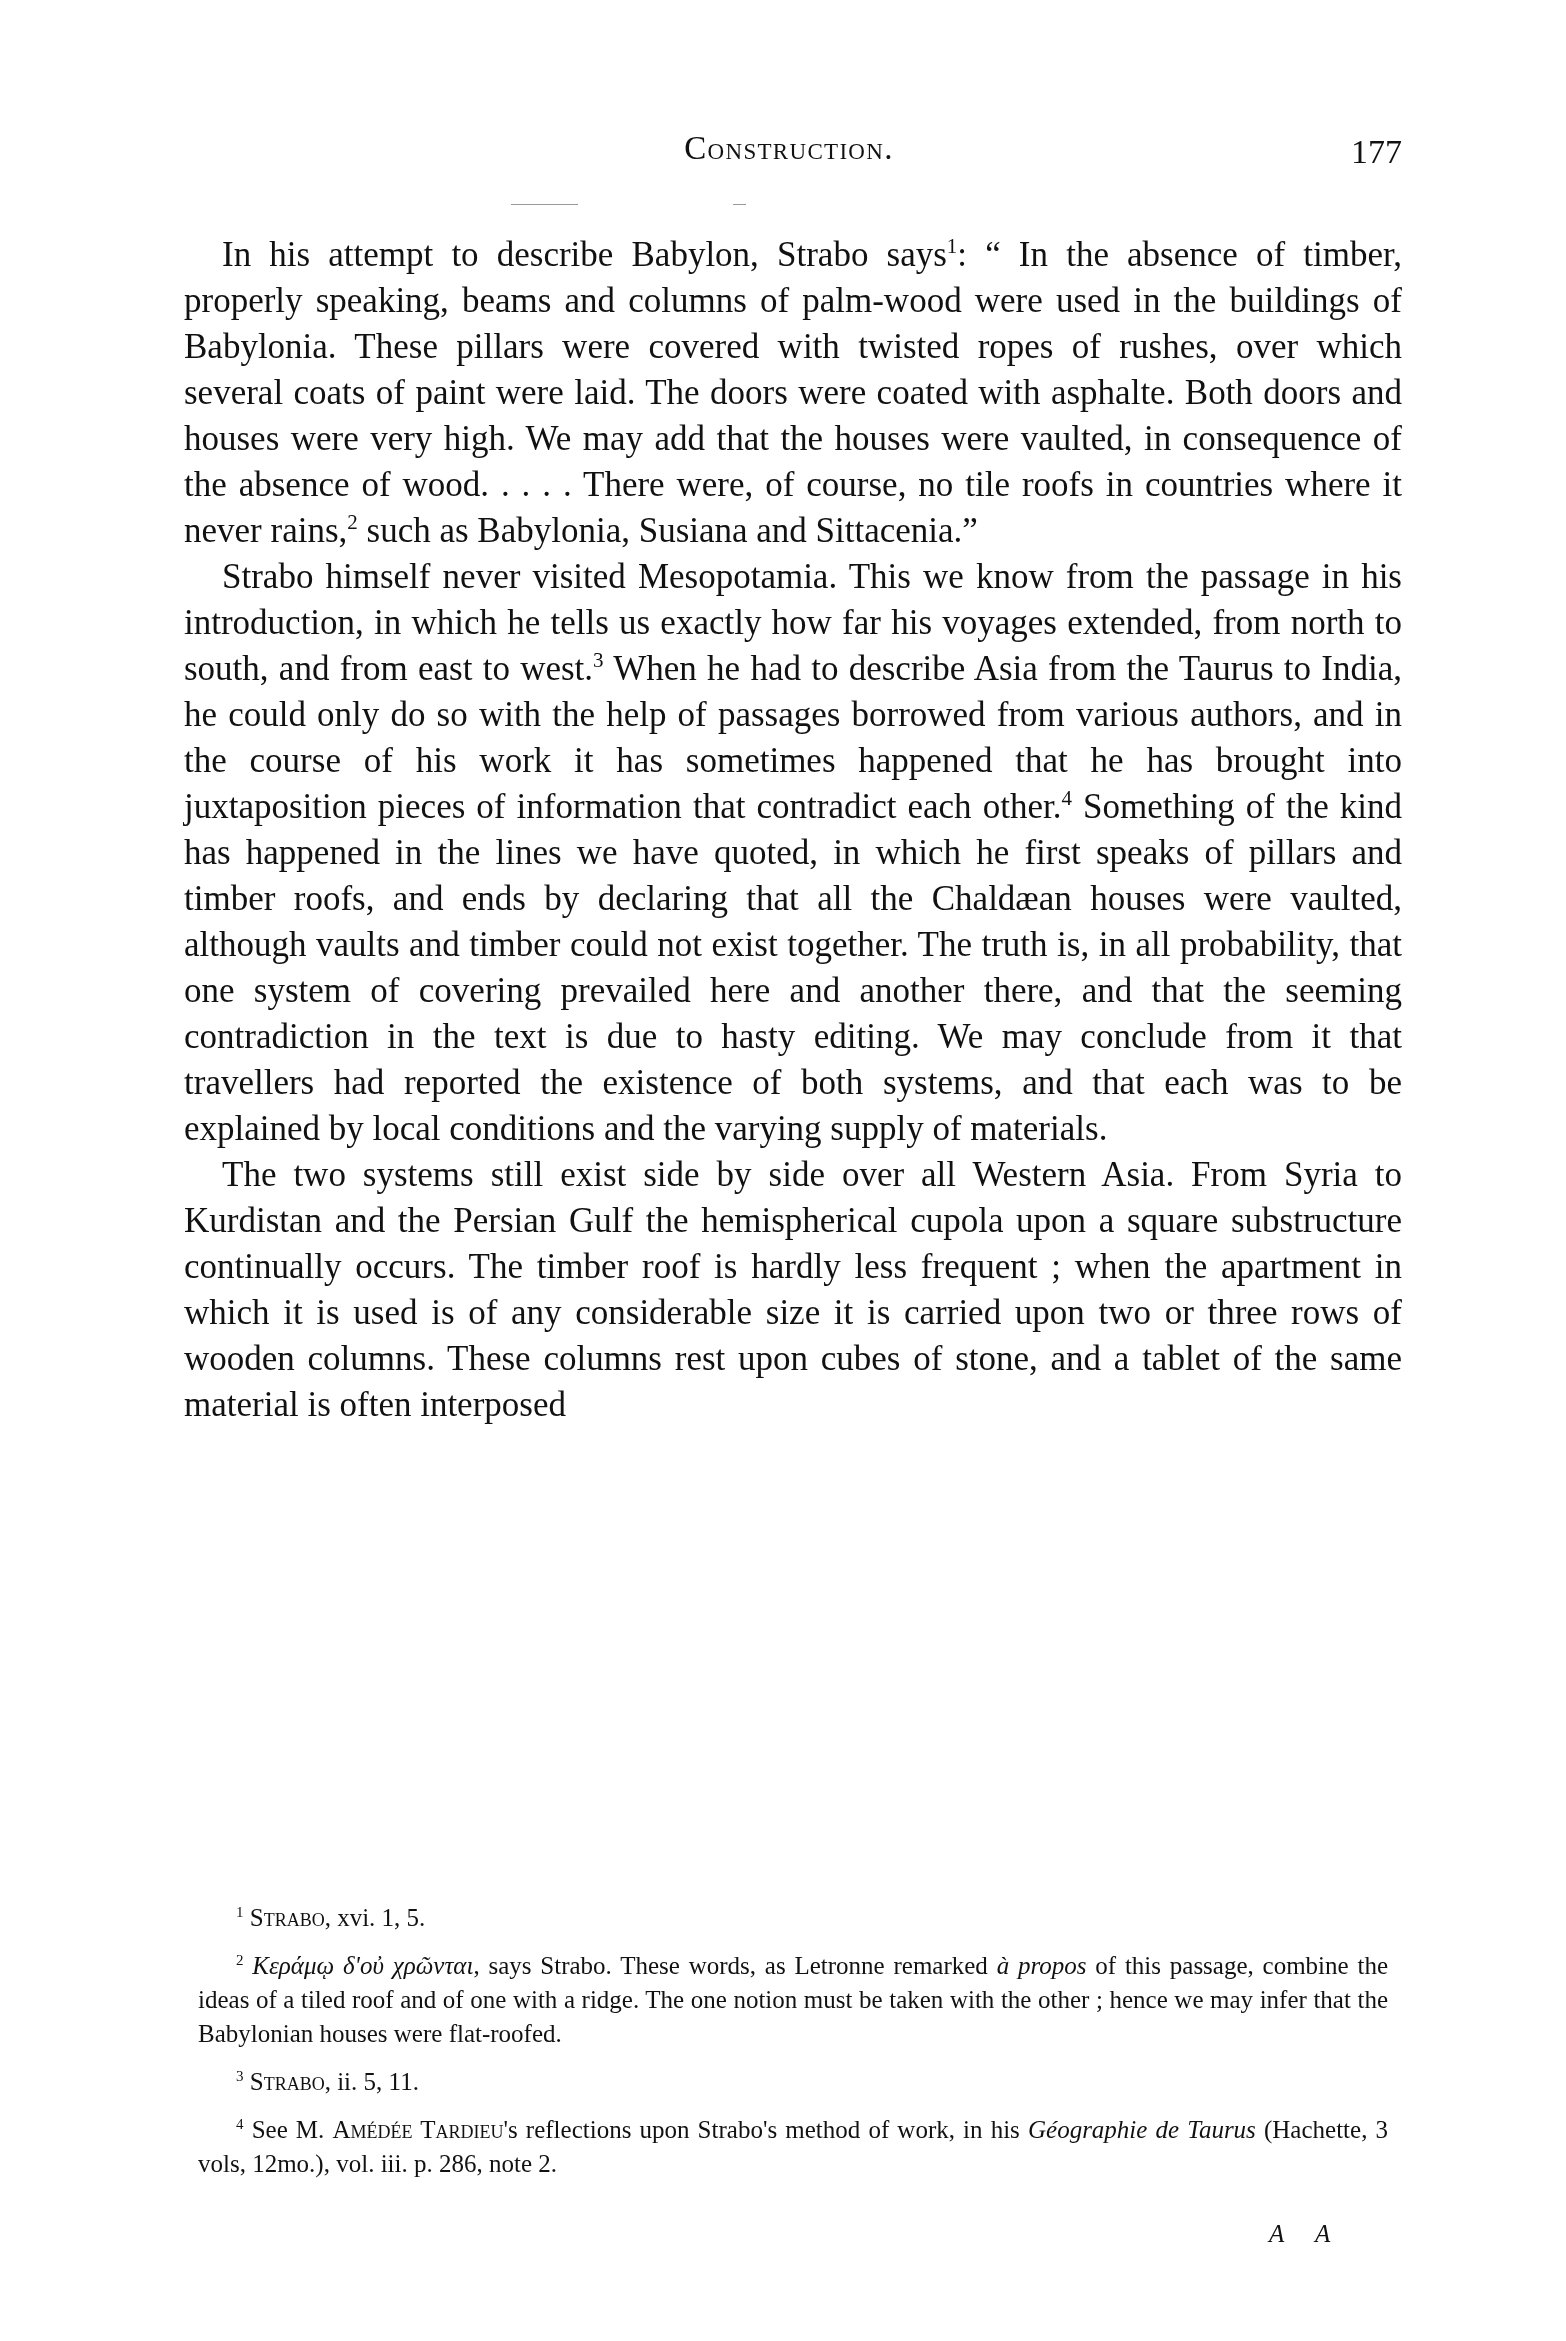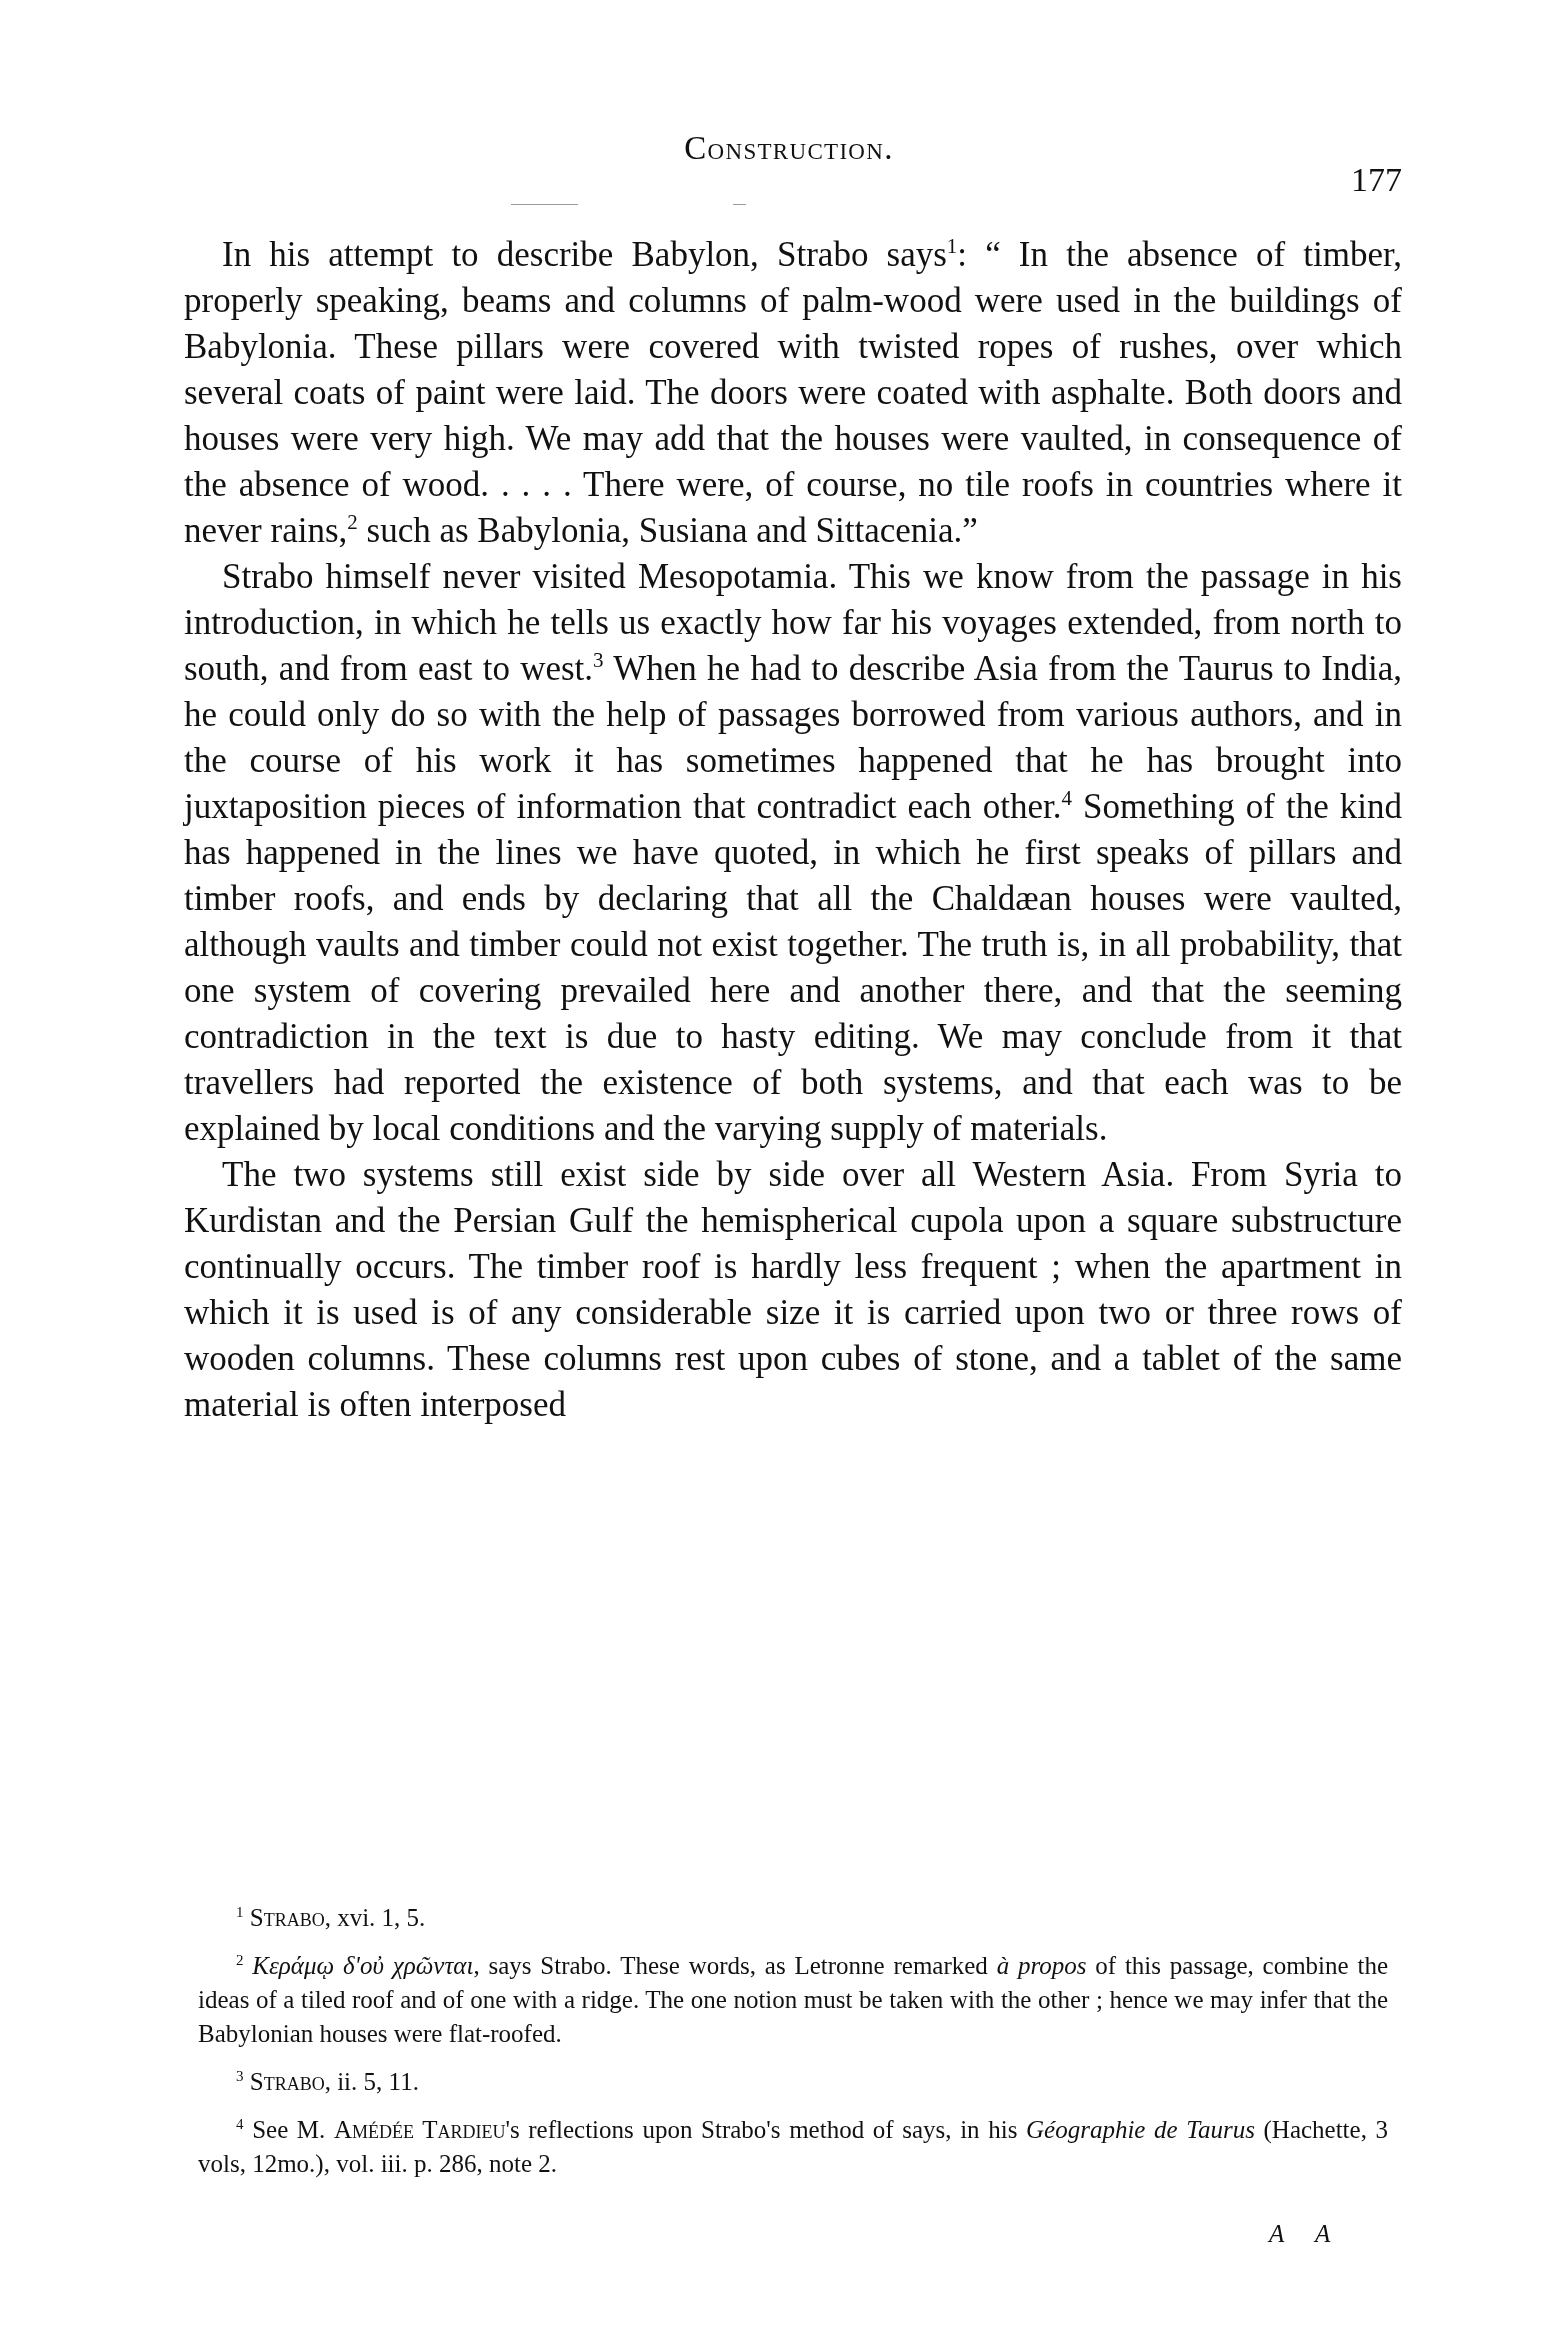--- a/index.html
+++ b/index.html
@@ -1,19 +1,19 @@
 <!DOCTYPE html>
 <html style="font-size:10px"><head>
 <meta charset="utf-8">
 <style>
   html, body { margin:0; padding:0; background:#ffffff; }
   body { width:1567px; height:2342px; position:relative; overflow:hidden; color:#111; font-family:"Liberation Serif","DejaVu Serif",serif; }
   .header { position:absolute; top:130px; left:184px; width:1218px; height:44px; }
   .running-title { position:absolute; left:0; right:8px; text-align:center; font-size:33px; font-variant:small-caps; letter-spacing:1.3px; top:0; }
-  .page-number { position:absolute; right:0; top:2.5px; font-size:34px;margin-top:28px; }
+  .page-number { position:absolute; right:0; top:2.5px; font-size:34px; }
   .rule { position:absolute; top:204px; height:1.3px; background:#999; }
   .body-text { position:absolute; top:232px; left:184px; width:1218px; font-size:35px; line-height:46px; text-align:justify; }
   .body-text p { margin:0; text-indent:38px; }
   .footnotes { position:absolute; top:1887px; left:184px; width:1218px; font-size:25px; line-height:34px; text-align:justify; }
   .footnotes p { margin:14px; text-indent:38px; }
   .sc { font-variant:small-caps; }
   sup { font-size:60%; vertical-align:super; line-height:0; }
   .signature { position:absolute; top:2220px; left:1269px; font-size:25px; letter-spacing:12.7px;font-style:italic; }
 </style>
 </head>
@@ -29,17 +29,17 @@
 <div class="body-text" id="body-text">
     <p><span>In his attempt to describe Babylon, Strabo says</span><sup>1</sup><span>: “ In the absence of timber, properly speaking, beams and columns of palm-wood were used in the buildings of Babylonia. These pillars were covered with twisted ropes of rushes, over which several coats of paint were laid. The doors were coated with asphalte. Both doors and houses were very high. We may add that the houses were vaulted, in consequence of the absence of wood. . . . . There were, of course, no tile roofs in countries where it never rains,</span><sup>2</sup><span> such as Babylonia, Susiana and Sittacenia.”</span></p>
     <p><span>Strabo himself never visited Mesopotamia. This we know from the passage in his introduction, in which he tells us exactly how far his voyages extended, from north to south, and from east to west.</span><sup>3</sup><span> When he had to describe Asia from the Taurus to India, he could only do so with the help of passages borrowed from various authors, and in the course of his work it has sometimes happened that he has brought into juxtaposition pieces of information that contradict each other.</span><sup>4</sup><span> Something of the kind has happened in the lines we have quoted, in which he first speaks of pillars and timber roofs, and ends by declaring that all the Chaldæan houses were vaulted, although vaults and timber could not exist together. The truth is, in all probability, that one system of covering prevailed here and another there, and that the seeming contradiction in the text is due to hasty editing. We may conclude from it that travellers had reported the existence of both systems, and that each was to be explained by local conditions and the varying supply of materials.</span></p>
     <p><span>The two systems still exist side by side over all Western Asia. From Syria to Kurdistan and the Persian Gulf the hemispherical cupola upon a square substructure continually occurs. The timber roof is hardly less frequent ; when the apartment in which it is used is of any considerable size it is carried upon two or three rows of wooden columns. These columns rest upon cubes of stone, and a tablet of the same material is often interposed</span></p>
   </div>
 
 <div class="footnotes" id="footnotes">
     <p><sup>1</sup> <span class="sc">Strabo</span><span>, xvi. 1, 5.</span></p>
     <p><sup>2</sup> <i>Κεράμῳ δ'οὐ χρῶνται</i><span>, says Strabo. These words, as Letronne remarked </span><i>à propos</i><span> of this passage, combine the ideas of a tiled roof and of one with a ridge. The one notion must be taken with the other ; hence we may infer that the Babylonian houses were flat-roofed.</span></p>
     <p><sup>3</sup> <span class="sc">Strabo</span><span>, ii. 5, 11.</span></p>
-    <p><sup>4</sup> <span>See M. </span><span class="sc">Amédée Tardieu</span><span>'s reflections upon Strabo's method of says, in his </span><i>Géographie de Taurus</i><span> (Hachette, 3 vols, 12mo.), vol. iii. p. 286, note 2.</span></p>
+    <p><sup>4</sup> <span>See M. </span><span class="sc">Amédée Tardieu</span><span>'s reflections upon Strabo's method of work, in his </span><i>Géographie de Taurus</i><span> (Hachette, 3 vols, 12mo.), vol. iii. p. 286, note 2.</span></p>
   </div>
 
 <div class="signature">A A</div>
 
 
 </body></html>

